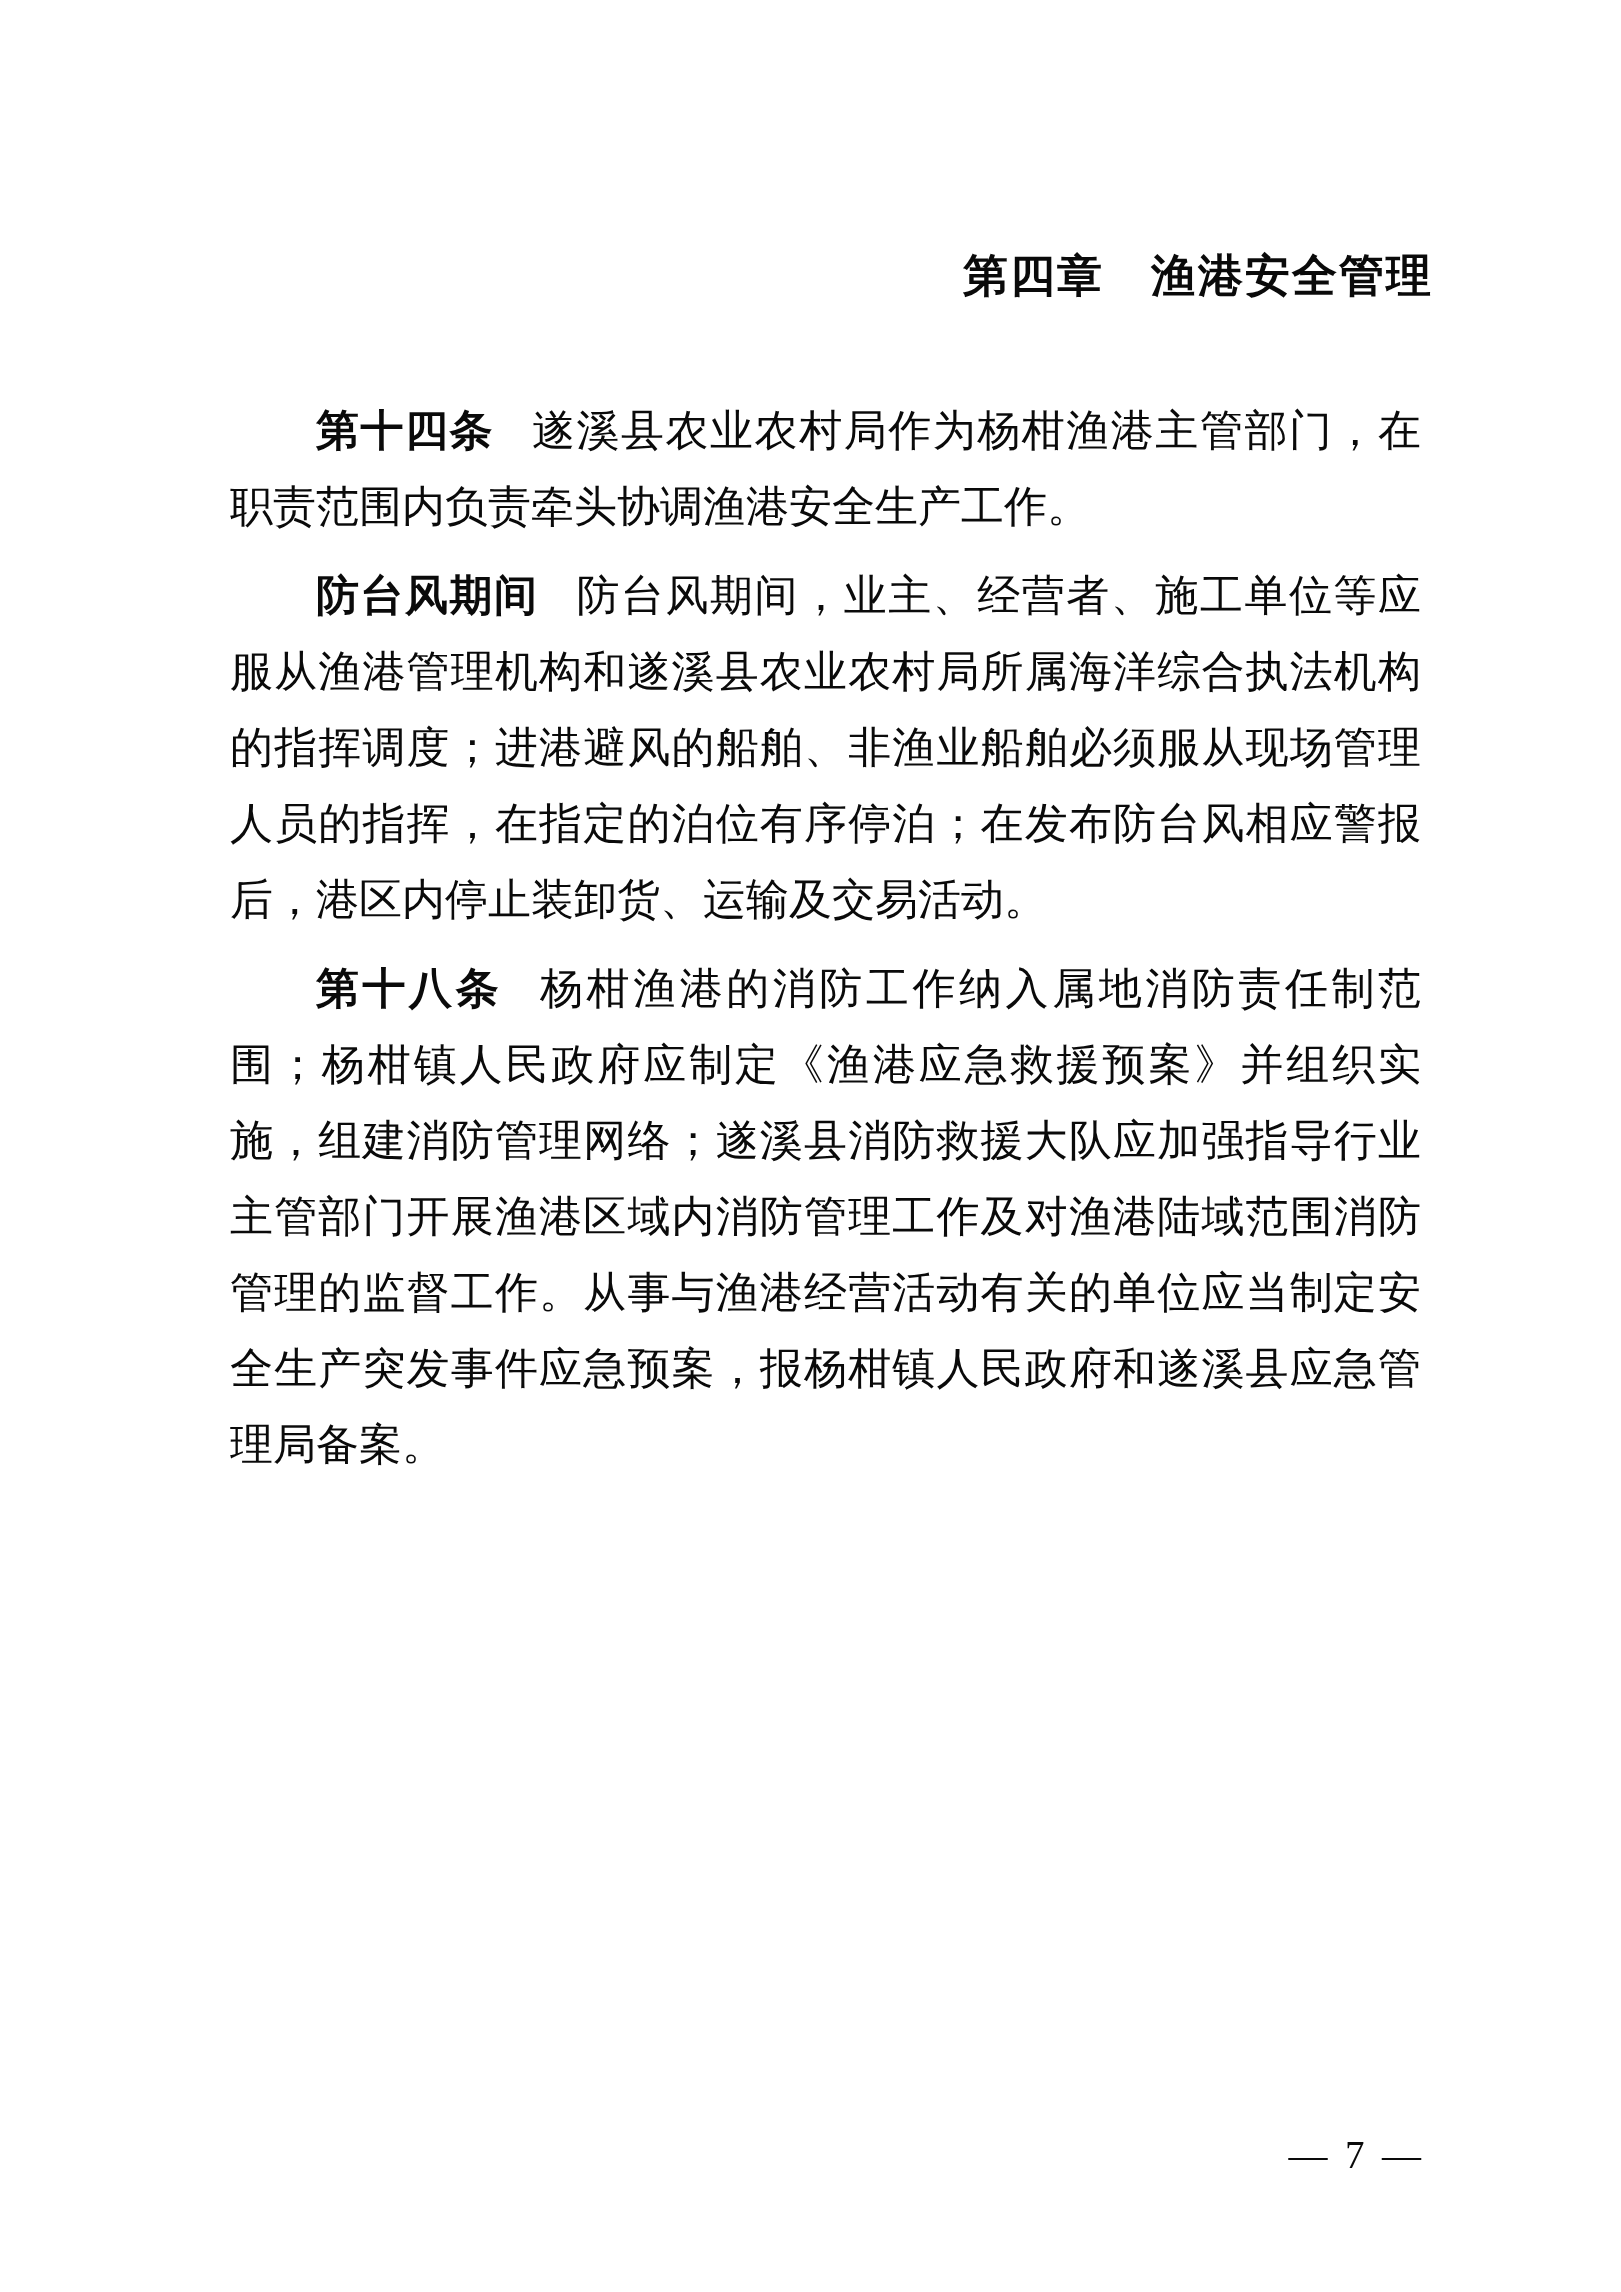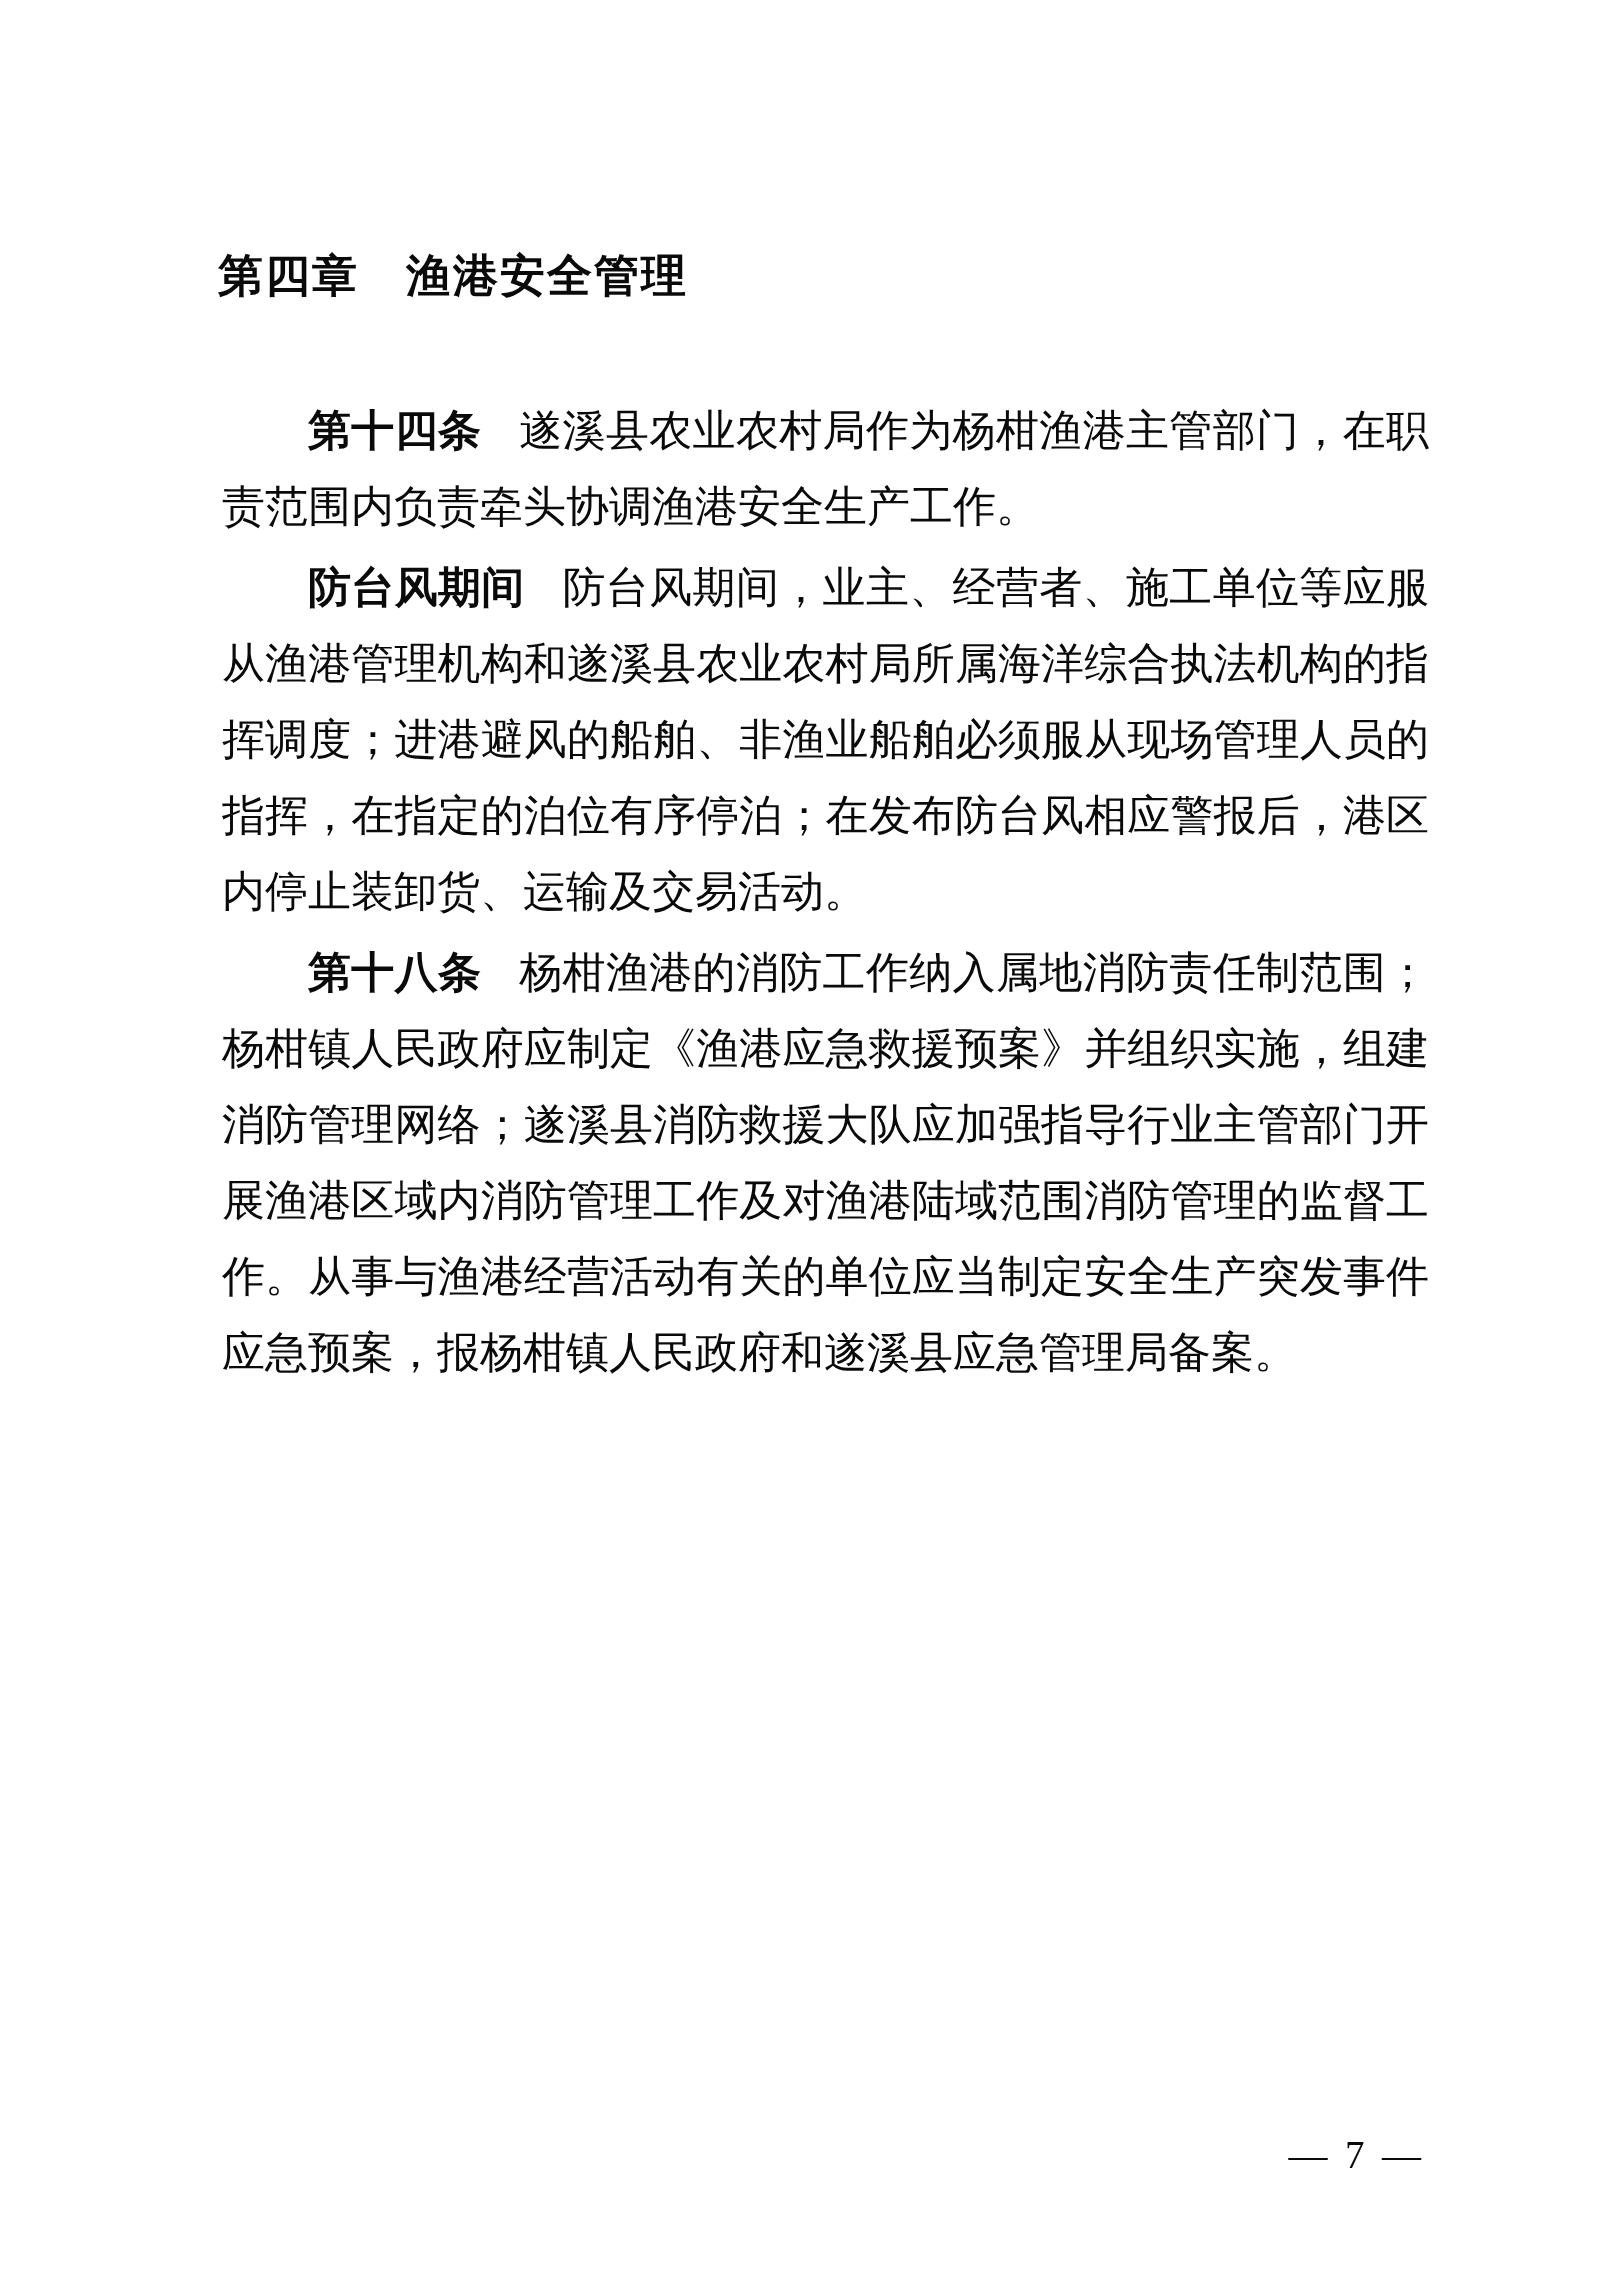--- a/index.html
+++ b/index.html
@@ -14,39 +14,39 @@
     background: #ffffff;
     color: #0a0a0a;
     overflow: hidden;
     font-family: "Liberation Serif", "DejaVu Serif", serif;
   }
   .chapter-title {
     margin: 0;
     padding-top: 251px;
     width: 1215px;
     margin-left: 218px;
-    text-align: left;
+    text-align: right;
     font-family: "Liberation Sans", "DejaVu Sans", sans-serif;
     font-weight: 700;
     font-size: 45px;
     line-height: 49px;
     letter-spacing: 2px;
     white-space: pre;
   }
   .body-text {
     width: 1215px;
     margin-left: 218px;
     margin-top: 92px;
     font-size: 43px;
     line-height: 76px;
     text-align: justify;
     text-justify: inter-ideograph;
   }
   .article {
-    margin: 4px;
+    margin: 12px;
     padding: 0;
     text-indent: 2em;
   }
   .article-number {
     font-family: "Liberation Sans", "DejaVu Sans", sans-serif;
     font-weight: 700;
     margin-right: 0.88em;
   }
   .page-number {
     position: absolute;

